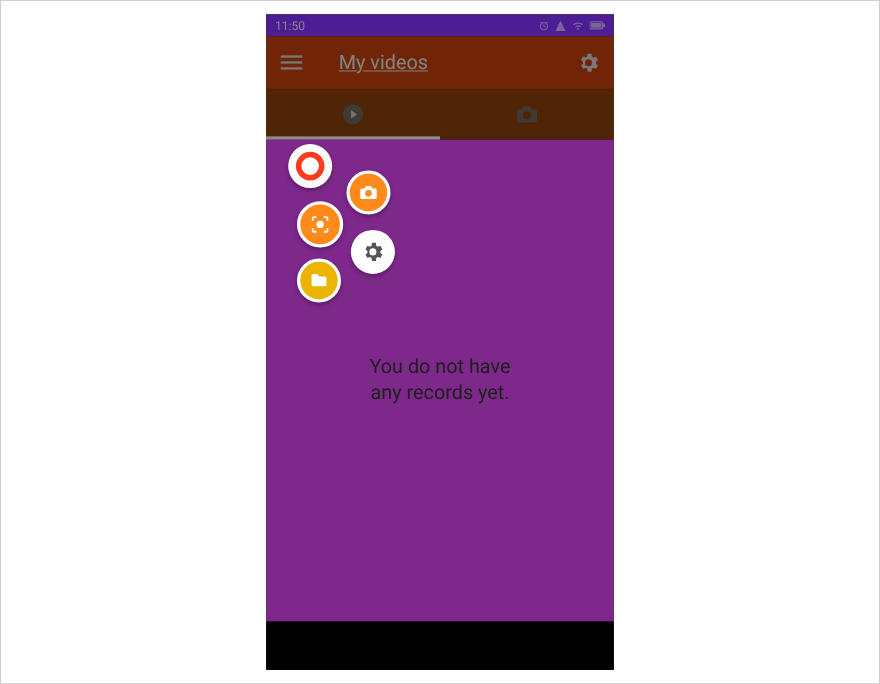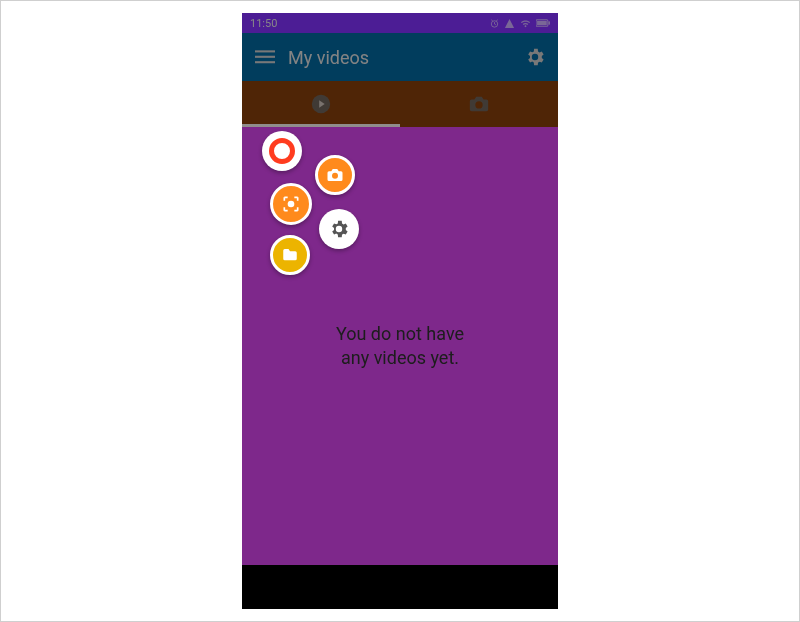--- a/index.html
+++ b/index.html
@@ -38,26 +38,27 @@
     display: flex;
     align-items: center;
     padding: 0 8px;
     justify-content: space-between;
   }
   .status-icons { display: flex; gap: 4px; align-items: center; }
   .status-icons svg { opacity: 0.6; }
   
   .app-bar {
     height: 48px;
-    background: #0369a1;
+    background: #c2410c;
     display: flex;
     align-items: center;
     padding: 0 12px;
     color: #d8d8d8;
-    gap: 12px;
+    gap: 32px;
+    text-decoration: underline;
   }
   .app-bar .title { font-size: 18px; flex: 1; color: #e2e2e2; font-weight: 400; }
   .hamburger, .gear { width: 22px; height: 22px; display:flex; align-items:center; justify-content:center; }
   
   .tab-bar {
     height: 46px;
     background: #89400b;
     display: flex;
   }
   .tab {
@@ -185,21 +186,21 @@
         <svg width="24" height="22" viewBox="0 0 24 24" fill="#6b6b6b">
             <path d="M4 7h3l2-3h6l2 3h3a2 2 0 012 2v9a2 2 0 01-2 2H4a2 2 0 01-2-2V9a2 2 0 012-2z"></path>
             <circle cx="12" cy="13" r="4" fill="#89400b"></circle>
           </svg>
       </div>
     </div>
 
     <div class="content">
       <div class="empty-text">
         <div>You do not have</div>
-        <div>any videos yet.</div>
+        <div>any records yet.</div>
       </div>
     </div>
 
     <div class="nav-bar"></div>
 
     <div class="scrim"></div>
 
     <div class="bubble b-record">
       <span class="ring"></span>
     </div>

